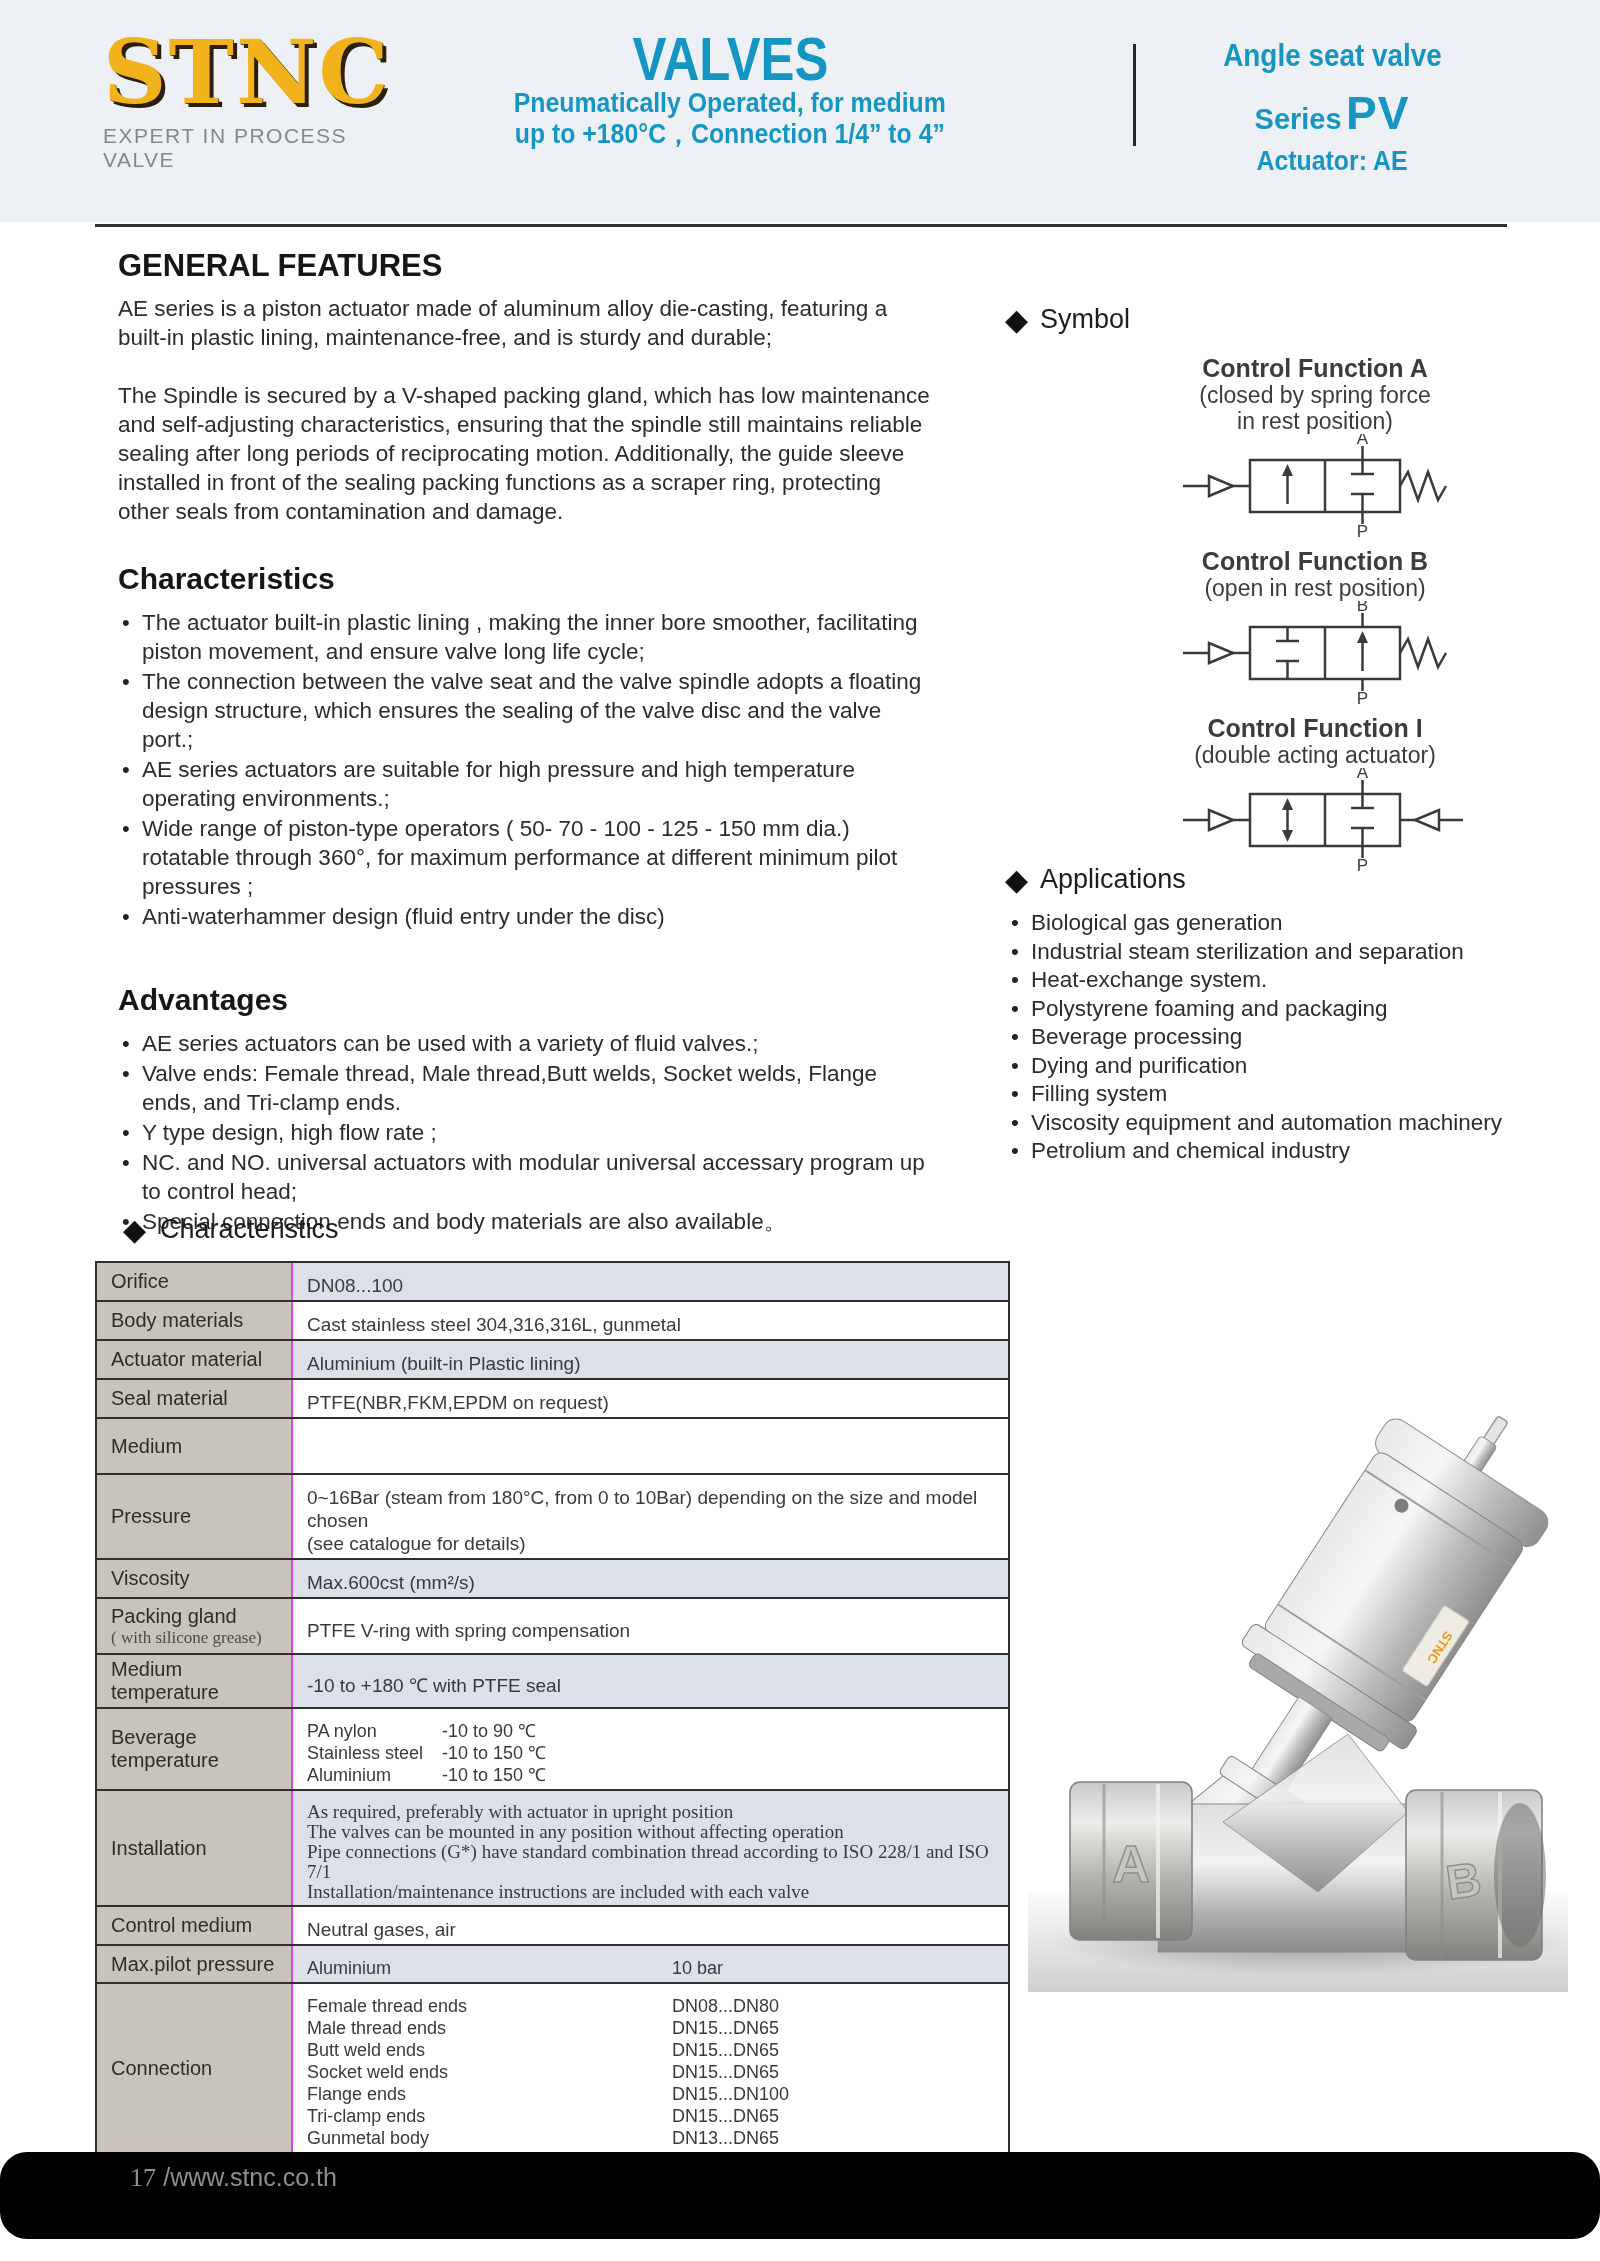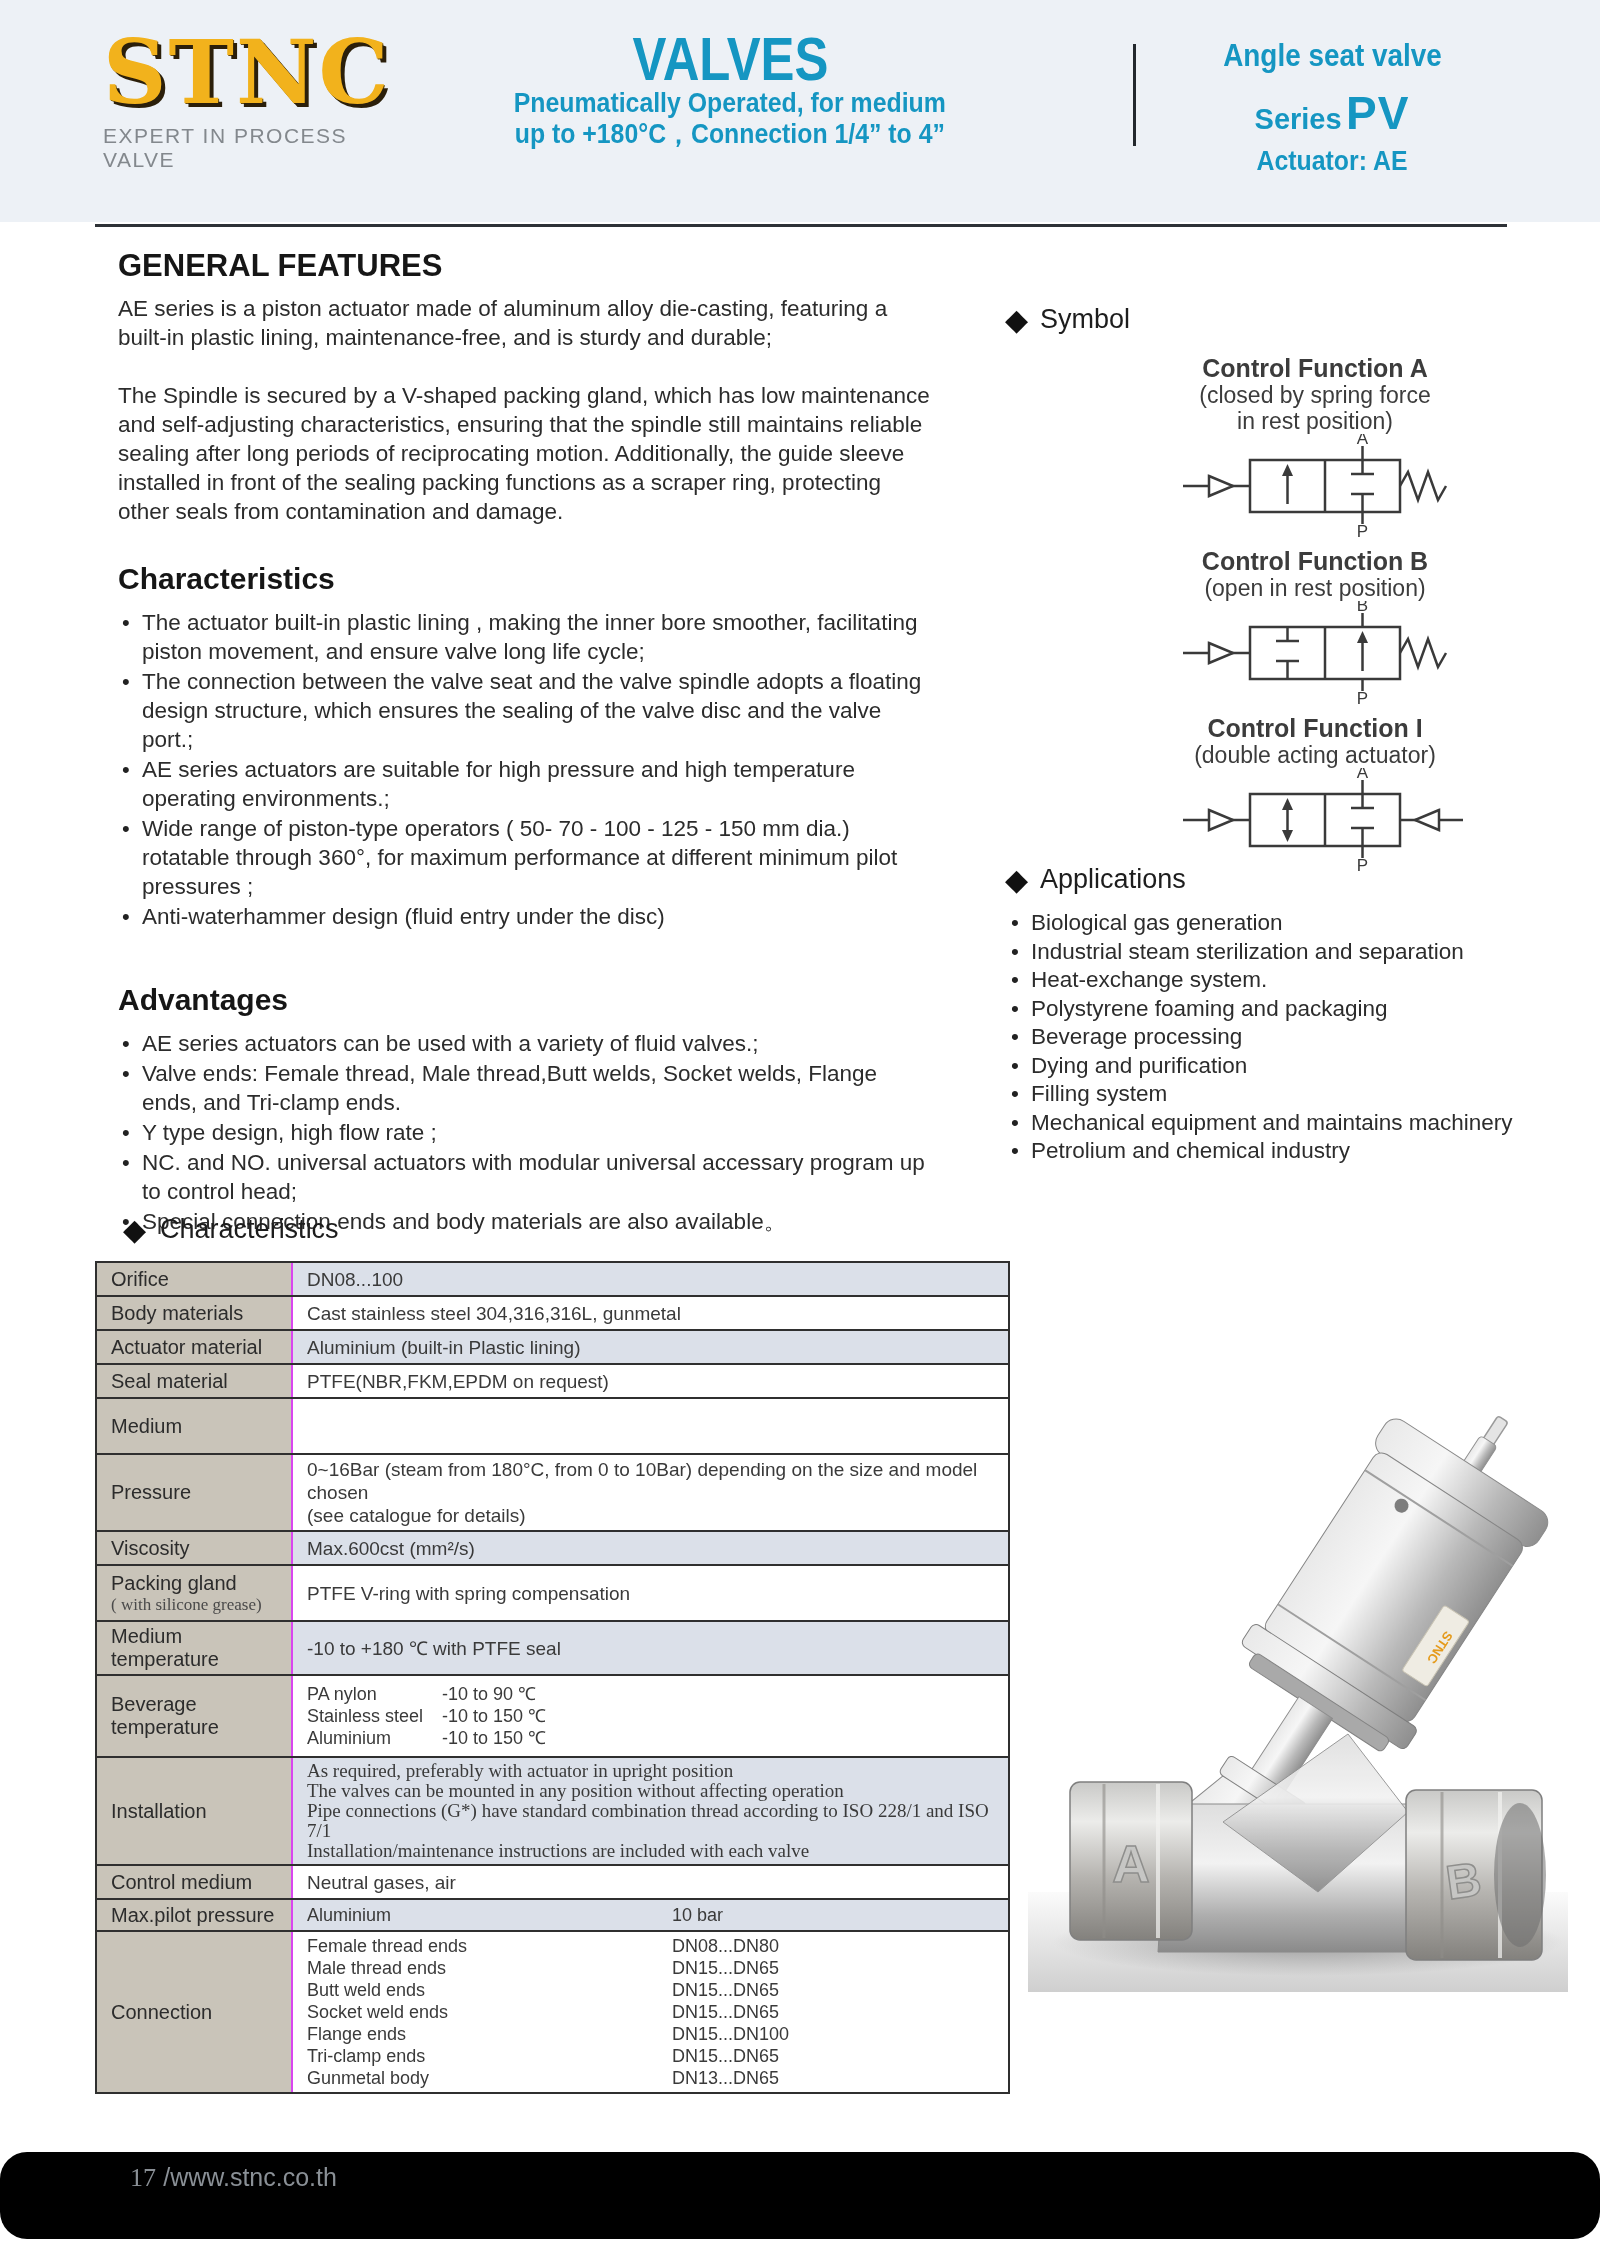--- a/index.html
+++ b/index.html
@@ -56,21 +56,21 @@
   .spec-section{position:absolute;left:95px;top:1212px;width:915px;}
   .spec-head{font-size:27px;color:#1d1d1d;display:flex;align-items:center;gap:14px;margin-left:28px;}
   .spec-head .dia{font-size:30px;color:#111;}
   .spec-table{margin-top:14px;border:2px solid #2f2f2f;}
   .spec-row{display:flex;border-bottom:2px solid #2f2f2f;}
   .spec-row:last-child{border-bottom:none;}
   .spec-label{width:196px;min-width:196px;background:#c9c4b9;border-right:2px solid #d946ef;
               padding:3px 6px 3px 14px;display:flex;flex-direction:column;justify-content:center;
               font-size:20px;color:#2c2c2c;box-sizing:border-box;}
   .spec-label .note{font-family:"Liberation Serif",serif;font-size:17px;color:#4a4a4a;}
-  .spec-value{flex:1;padding:3px 10px 3px 14px;display:flex;flex-direction:column;justify-content:center;
+  .spec-value{flex:1;padding:11px 10px 3px 14px;display:flex;flex-direction:column;justify-content:center;
               font-size:19px;line-height:23px;color:#3a3a3a;white-space:pre-line;box-sizing:border-box;}
   .spec-row:nth-child(odd) .spec-value{background:#dbe0e9;}
   .spec-row:nth-child(even) .spec-value{background:#ffffff;}
   .spec-value.small{font-size:19px;line-height:20px;font-family:Liberation Serif, serif;}
   .pair-line{display:flex;white-space:normal;}
   .pair-line .k{width:365px;min-width:365px;}
   .pairs-narrow .pair-line .k{width:135px;min-width:135px;}
   .pairs .pair-line{line-height:22px;font-size:18px;}
 
   .row-h30{min-height:32px;} .row-h52{min-height:54px;} .row-h78{min-height:80px;}
@@ -231,21 +231,21 @@
       <span>Applications</span>
     </div>
     <ul class="apps-list">
       <li>Biological gas generation</li>
       <li>Industrial steam sterilization and separation</li>
       <li>Heat-exchange system.</li>
       <li>Polystyrene foaming and packaging</li>
       <li>Beverage processing</li>
       <li>Dying and purification</li>
       <li>Filling system</li>
-      <li>Mechanical equipment and maintains machinery</li>
+      <li>Viscosity equipment and automation machinery</li>
       <li>Petrolium and chemical industry</li>
     </ul>
   </div>
 
   <div class="spec-section">
     <div class="spec-head">
       <span class="dia">◆</span>
       <span>Characteristics</span>
     </div>
     <div class="spec-table">

